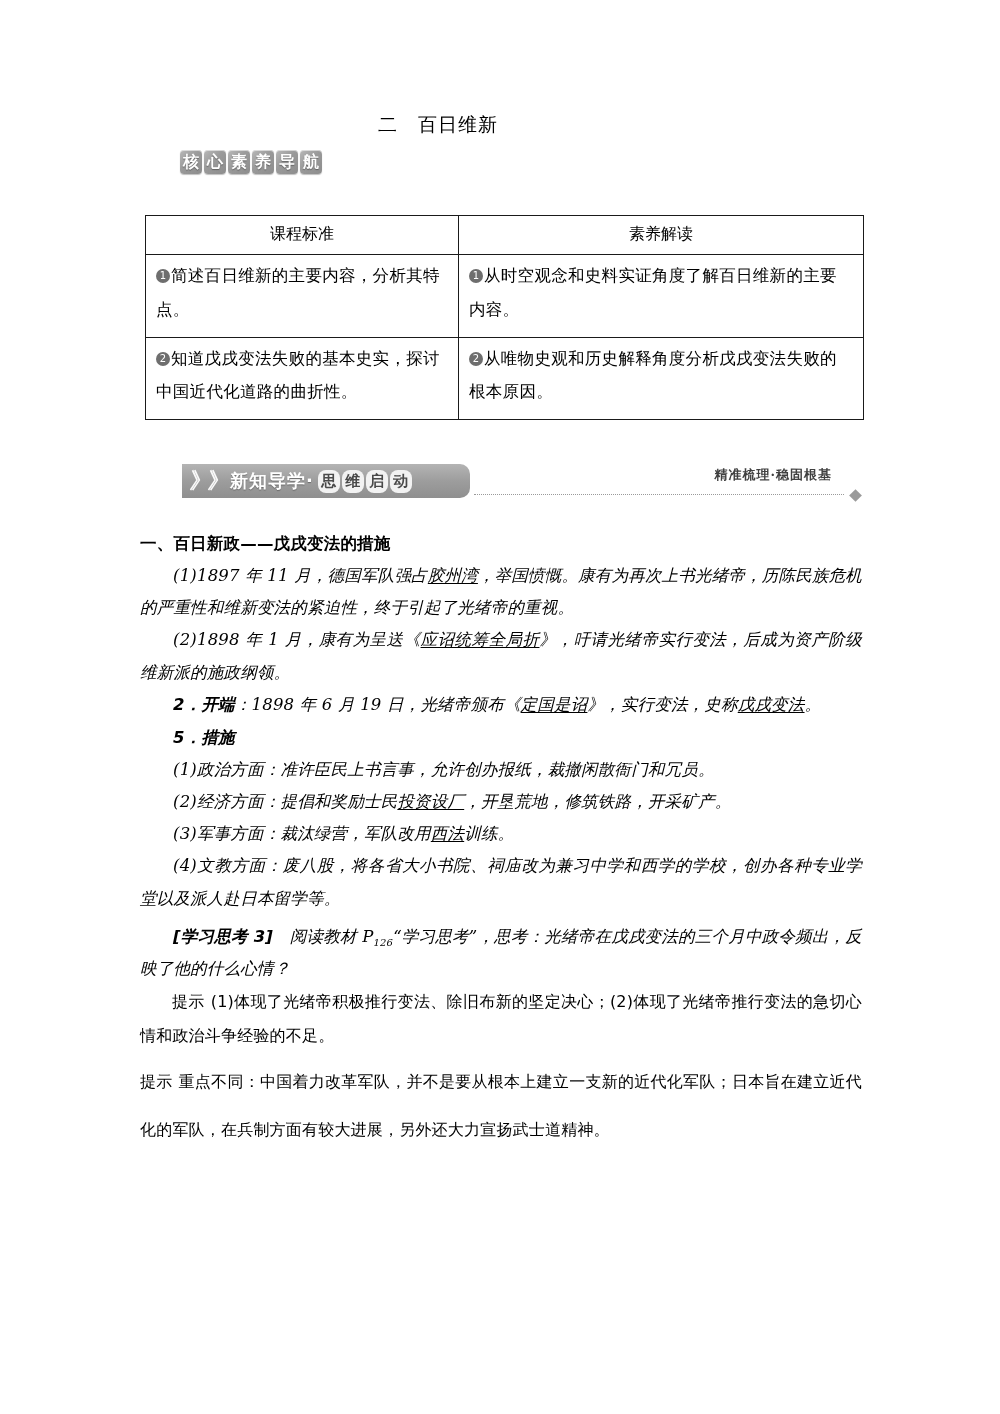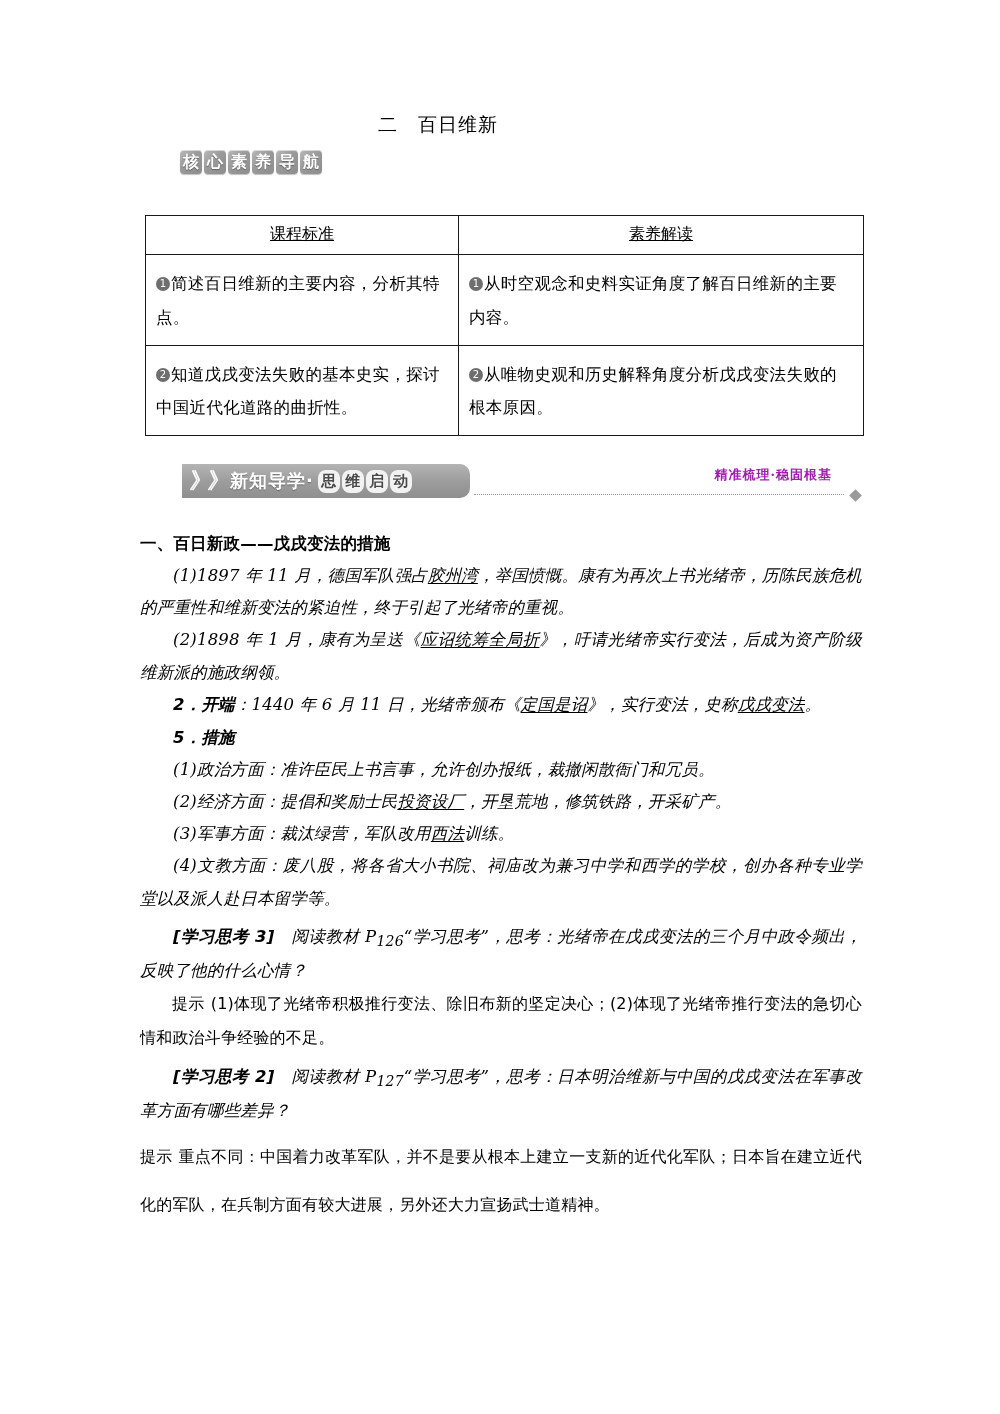--- a/index.html
+++ b/index.html
@@ -63,31 +63,30 @@
   .std-table {
     position: absolute;
     left: 145px;
     top: 215px;
     width: 718px;
     border-collapse: collapse;
     table-layout: fixed;
   }
   .std-table td, .std-table th {
     border: 1px solid #1a1a1a;
-    padding: 12px 10px 10px 10px;
+    padding: 4px 10px 10px 10px;
     vertical-align: top;
     font-family: "DejaVu Sans", "Liberation Sans", sans-serif;
   }
   .std-table th {
     text-align: center;
     font-size: 16px;
     font-weight: normal;
     padding: 8px 10px 9px 10px;
     font-family: "DejaVu Sans", "Liberation Sans", sans-serif;
-    text-decoration: underline;
   }
   .std-table td {
     font-size: 16.5px;
     line-height: 2.05;
     letter-spacing: .3px;
   }
   .col-a { width: 313px; }
   .col-b { width: 405px; }
   .numdot {
     display: inline-block;
@@ -159,21 +158,21 @@
     font-size: 15px;
     font-weight: bold;
     border-radius: 8px;
     font-family: "DejaVu Sans", "Liberation Sans", sans-serif;
   }
   .banner-right {
     position: absolute;
     right: 28px;
     top: 2px;
     font-size: 13px;
-    color: #a21caf;
+    color: #404040;
     font-family: "DejaVu Serif", "Liberation Serif", serif;
     letter-spacing: 1px;
     font-weight: bold;
   }
   .banner-dots {
     position: absolute;
     left: 292px;
     right: 16px;
     bottom: 3px;
     border-bottom: 1px dotted #9a9a9a;
@@ -228,21 +227,21 @@
   }
   .tishi-wide {
     font-family: "DejaVu Sans", "Liberation Sans", sans-serif;
     font-size: 16px;
     line-height: 3.0;
     letter-spacing: .2px;
     text-align: justify;
   }
   .tishi-label { margin-right: 6px; }
   .pref { font-family: "DejaVu Serif", "Liberation Serif", serif; }
-  sub { font-size: 14px; }
+  sub { font-size: 10px; }
   .sp { margin-top: 6px; }
 </style>
 </head>
 <body>
 
 <div class="page">
 
   <div class="doc-title">二　百日维新</div>
 
   <div class="core-badge">
@@ -295,34 +294,33 @@
 
   <div class="body-area">
 
     <p class="heading-1">一、百日新政——戊戌变法的措施</p>
 
 
     <p class="indent"><span>(1)1897 年 11 月，德国军队强占</span><span class="u">胶州湾</span><span>，举国愤慨。康有为再次上书光绪帝，历陈民族危机的严重性和维新变法的紧迫性，终于引起了光绪帝的重视。</span></p>
 
     <p class="indent"><span>(2)1898 年 1 月，康有为呈送《</span><span class="u">应诏统筹全局折</span><span>》，吁请光绪帝实行变法，后成为资产阶级维新派的施政纲领。</span></p>
 
-    <p class="indent"><span class="kw">2．开端</span><span>：1440 年 6 月 11 日，光绪帝颁布《</span><span class="u">定国是诏</span><span>》，实行变法，史称</span><span class="u">戊戌变法</span><span>。</span></p>
+    <p class="indent"><span class="kw">2．开端</span><span>：1898 年 6 月 19 日，光绪帝颁布《</span><span class="u">定国是诏</span><span>》，实行变法，史称</span><span class="u">戊戌变法</span><span>。</span></p>
 
     <p class="heading-2 indent">5．措施</p>
 
     <p class="indent">(1)政治方面：准许臣民上书言事，允许创办报纸，裁撤闲散衙门和冗员。</p>
 
     <p class="indent"><span>(2)经济方面：提倡和奖励士民</span><span class="u">投资设厂</span><span>，开垦荒地，修筑铁路，开采矿产。</span></p>
 
     <p class="indent"><span>(3)军事方面：裁汰绿营，军队改用</span><span class="u">西法</span><span>训练。</span></p>
 
     <p class="indent">(4)文教方面：废八股，将各省大小书院、祠庙改为兼习中学和西学的学校，创办各种专业学堂以及派人赴日本留学等。</p>
 
     <p class="indent sp"><span class="kw">[学习思考 3]</span><span>　阅读教材 P</span><sub>126</sub><span>“学习思考”，思考：光绪帝在戊戌变法的三个月中政令频出，反映了他的什么心情？</span></p>
 
     <p class="tishi-block"><span class="tishi-label">提示</span><span>(1)体现了光绪帝积极推行变法、除旧布新的坚定决心；(2)体现了光绪帝推行变法的急切心情和政治斗争经验的不足。</span></p>
 
-    <p class="indent sp pref"><span class="kw">[学习思考 2]</span><span>　阅读教材 P</span><sub>127</sub><span>“学习思考”，思考：日本明治维新与中国的戊戌变法在军事改革方面有哪些差异？</span></p>
 
     <p class="tishi-wide sp"><span class="tishi-label">提示</span><span>重点不同：中国着力改革军队，并不是要从根本上建立一支新的近代化军队；日本旨在建立近代化的军队，在兵制方面有较大进展，另外还大力宣扬武士道精神。</span></p>
 
   </div>
 </div>
 
 </body></html>

